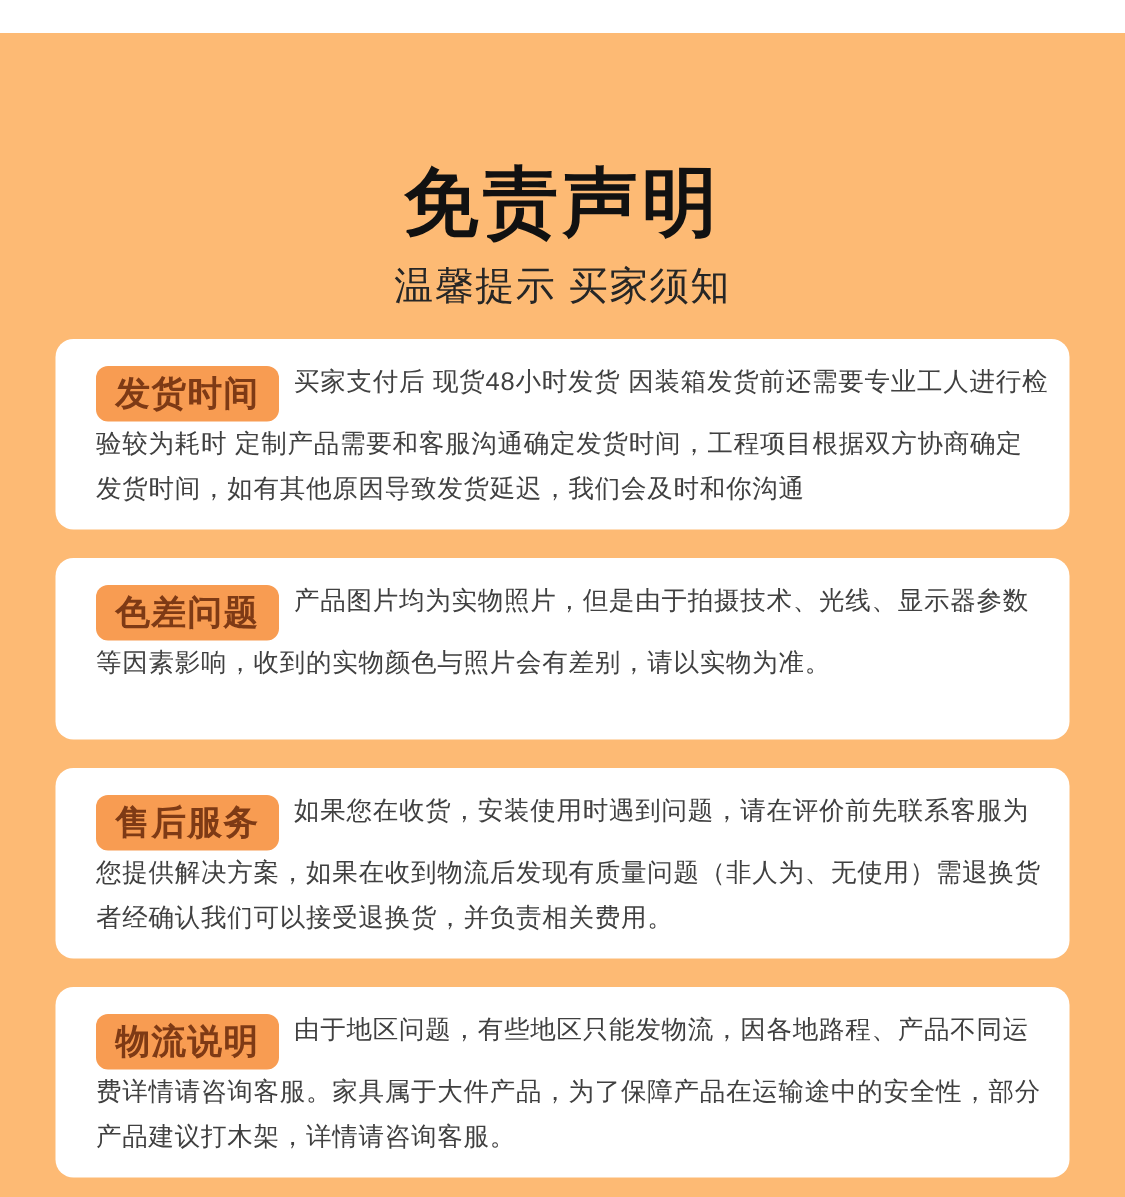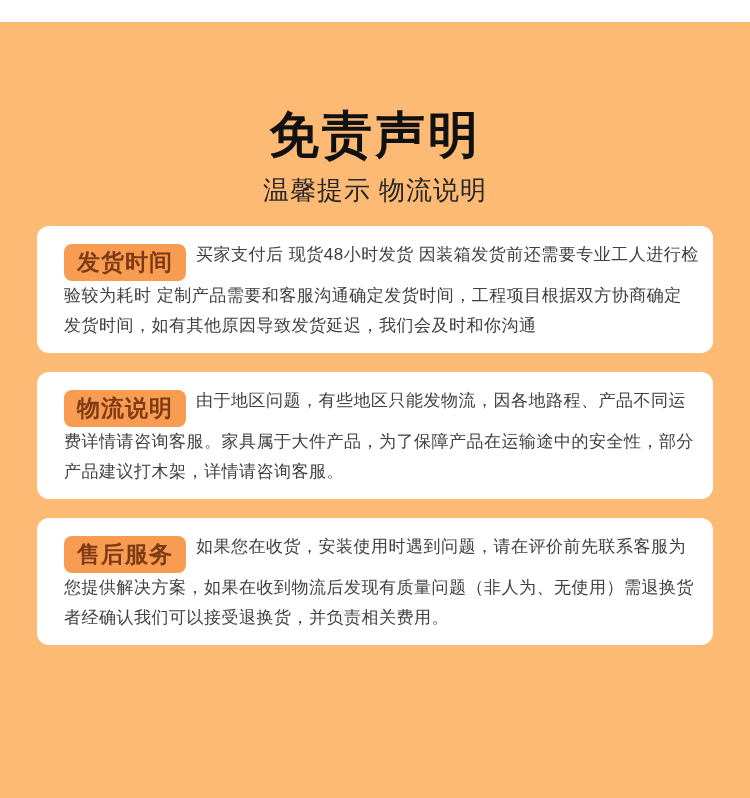--- a/index.html
+++ b/index.html
@@ -69,39 +69,44 @@
     height: 16px;
     background: #ffffff;
   }
 </style>
 </head>
 <body>
 
 <div class="page">
   <div class="header">
     <div class="title">免责声明</div>
-    <div class="subtitle">温馨提示 物流说明</div>
+    <div class="subtitle">温馨提示 买家须知</div>
   </div>
 
   <div class="cards">
 
     <div class="card">
       <p>
         <span class="badge">发货时间</span><span>买家支付后 现货48小时发货 因装箱发货前还需要专业工人进行检验较为耗时 定制产品需要和客服沟通确定发货时间，工程项目根据双方协商确定发货时间，如有其他原因导致发货延迟，我们会及时和你沟通</span>
       </p>
     </div>
 
-
     <div class="card">
       <p>
-        <span class="badge">物流说明</span><span>由于地区问题，有些地区只能发物流，因各地路程、产品不同运费详情请咨询客服。家具属于大件产品，为了保障产品在运输途中的安全性，部分产品建议打木架，详情请咨询客服。</span>
+        <span class="badge">色差问题</span><span>产品图片均为实物照片，但是由于拍摄技术、光线、显示器参数等因素影响，收到的实物颜色与照片会有差别，请以实物为准。</span>
       </p>
     </div>
 
     <div class="card">
       <p>
         <span class="badge">售后服务</span><span>如果您在收货，安装使用时遇到问题，请在评价前先联系客服为您提供解决方案，如果在收到物流后发现有质量问题（非人为、无使用）需退换货者经确认我们可以接受退换货，并负责相关费用。</span>
       </p>
     </div>
 
+    <div class="card">
+      <p>
+        <span class="badge">物流说明</span><span>由于地区问题，有些地区只能发物流，因各地路程、产品不同运费详情请咨询客服。家具属于大件产品，为了保障产品在运输途中的安全性，部分产品建议打木架，详情请咨询客服。</span>
+      </p>
+    </div>
+
   </div>
 </div>
 <div class="bottom-strip"></div>
 
 </body></html>

